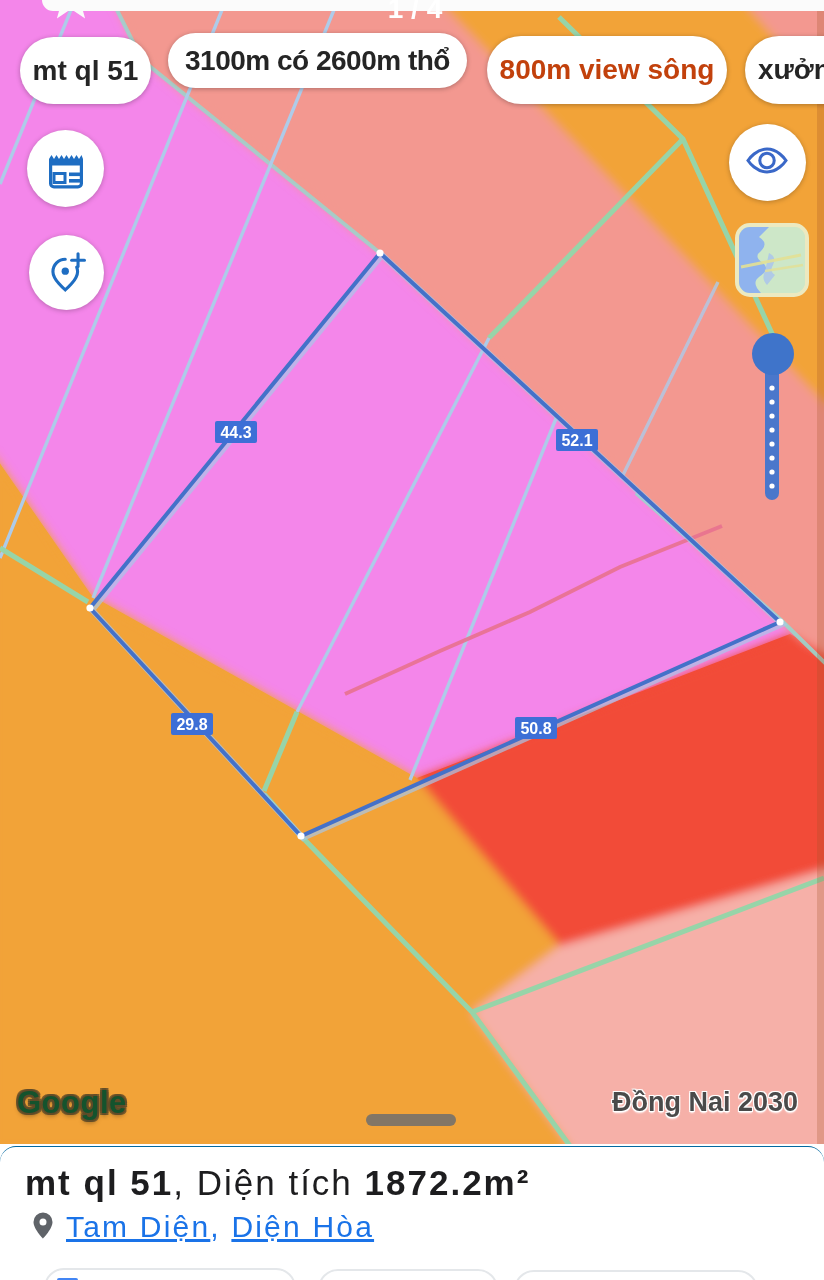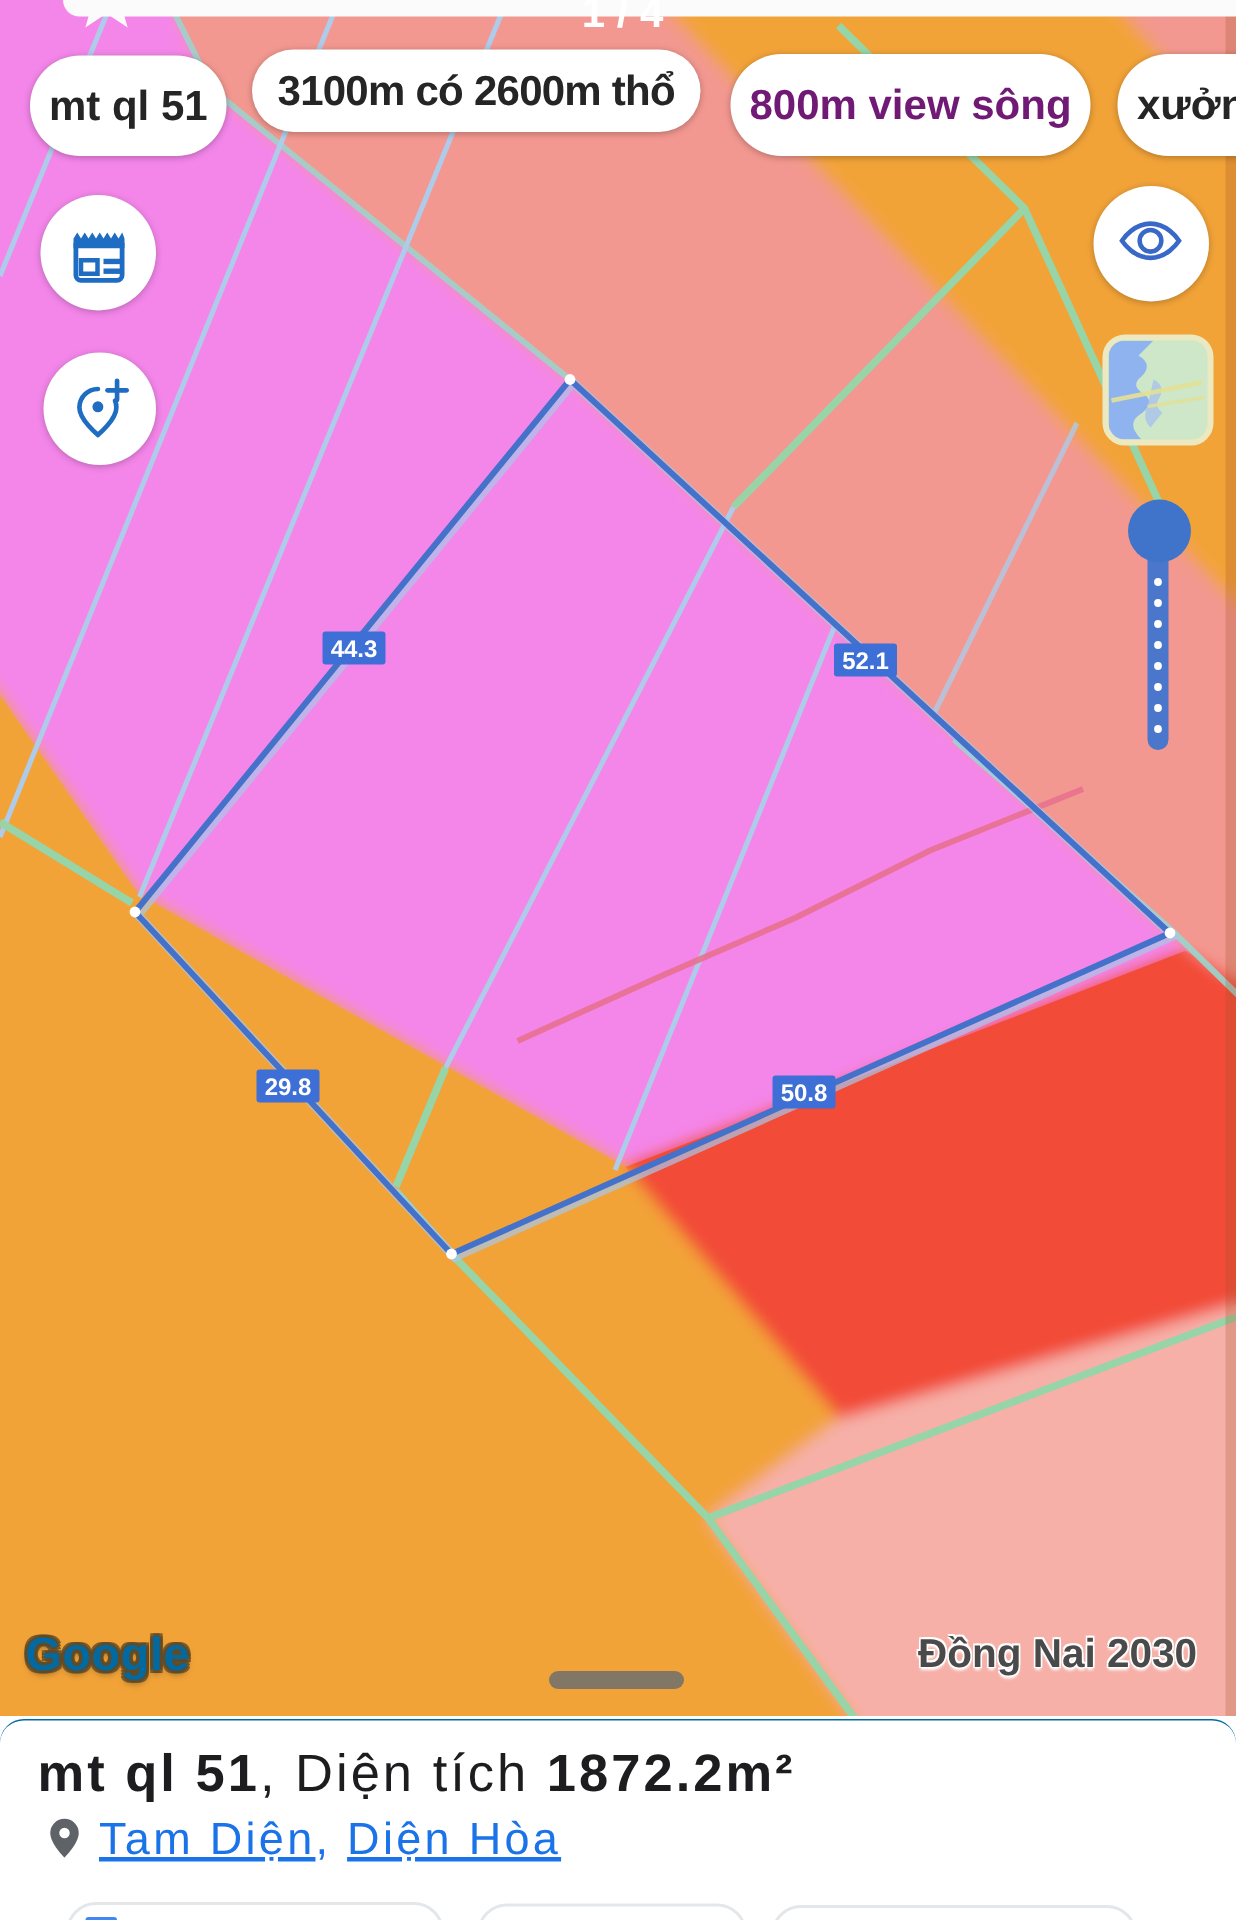--- a/index.html
+++ b/index.html
@@ -108,21 +108,21 @@
   <polygon points="27,1 32.9,16.9 49.8,17.6 36.5,28.1 41.1,44.4 27,35 12.9,44.4 17.5,28.1 4.2,17.6 21.1,16.9" fill="#fbfbfb"></polygon>
 </svg>
 
 <div class="abs" style="left:368px;top:-3px;width:94px;height:23px;overflow:hidden;color:#fff;font-size:28px;font-weight:bold;text-align:center;line-height:23px;">1 / 4</div>
 
 
 <div class="abs" style="left:20px;top:37px;width:131px;height:67px;background:#fff;border-radius:34px;box-shadow:0 1px 5px rgba(0,0,0,.28);display:flex;align-items:center;justify-content:center;font-size:28px;font-weight:600;color:#252525;">mt ql 51</div>
 
 <div class="abs" style="left:168px;top:33px;width:299px;height:55px;background:#fff;border-radius:37px;box-shadow:0 1px 5px rgba(0,0,0,.28);display:flex;align-items:center;justify-content:center;font-size:28px;font-weight:600;letter-spacing:-0.5px;color:#252525;">3100m có 2600m thổ</div>
 
-<div class="abs" style="left:487px;top:36px;width:240px;height:68px;background:#fff;border-radius:34px;box-shadow:0 1px 5px rgba(0,0,0,.28);display:flex;align-items:center;justify-content:center;font-size:28px;font-weight:600;color:#701a75;">800m view sông</div>
+<div class="abs" style="left:487px;top:36px;width:240px;height:68px;background:#fff;border-radius:34px;box-shadow:0 1px 5px rgba(0,0,0,.28);display:flex;align-items:center;justify-content:center;font-size:28px;font-weight:600;color:#c2410c;">800m view sông</div>
 
 <div class="abs" style="left:745px;top:36px;width:160px;height:68px;background:#fff;border-radius:34px;box-shadow:0 1px 5px rgba(0,0,0,.28);display:flex;align-items:center;padding-left:13px;font-size:28px;font-weight:600;color:#252525;box-sizing:border-box;">xưởng</div>
 
 
 <div class="abs" style="left:27px;top:130px;width:77px;height:77px;background:#fff;border-radius:50%;box-shadow:0 1px 5px rgba(0,0,0,.25);"></div>
 <svg class="abs" style="left:43px;top:146px;" width="46" height="46" viewBox="0 0 46 46">
   <path d="M6 19.5 V13 L8.5 9 L11 13 L13.5 9 L16 13 L18.5 9 L21 13 L23.5 9 L26 13 L28.5 9 L31 13 L33.5 9 L36 13 L38.5 9 L40 13 V19.5 Z" fill="#1e6dc2"></path>
   <path d="M7.6 16 V37.5 a3.4 3.4 0 0 0 3.4 3.4 H35 a3.4 3.4 0 0 0 3.4 -3.4 V16" fill="none" stroke="#1e6dc2" stroke-width="3.2"></path>
   <rect x="11" y="27.5" width="11" height="9" fill="none" stroke="#1e6dc2" stroke-width="3"></rect>
   <rect x="26" y="26.5" width="12.4" height="3.6" fill="#1e6dc2"></rect>
@@ -167,21 +167,21 @@
     <circle cx="7" cy="92" r="2.6"></circle>
         <circle cx="7" cy="106" r="2.6"></circle>
     <circle cx="7" cy="120" r="2.6"></circle>
         <circle cx="7" cy="134" r="2.6"></circle>
   </g>
 </svg>
 
 <div class="abs" style="left:752px;top:333px;width:42px;height:42px;background:#3f74ca;border-radius:50%;"></div>
 
 
-<div class="abs" style="left:17px;top:1085px;font-size:31px;font-weight:bold;color:#0369a1;letter-spacing:0.5px;text-shadow:-2px -2px 0 rgba(95,75,40,.8),2px -2px 0 rgba(95,75,40,.8),-2px 2px 0 rgba(95,75,40,.8),2px 2px 0 rgba(95,75,40,.8),0 -2px 0 rgba(95,75,40,.8),0 2px 0 rgba(95,75,40,.8),-2px 0 0 rgba(95,75,40,.8),2px 0 0 rgba(95,75,40,.8),0 3px 4px rgba(60,45,20,.5);">Google</div>
+<div class="abs" style="left:17px;top:1085px;font-size:31px;font-weight:bold;color:#14532d;letter-spacing:0.5px;text-shadow:-2px -2px 0 rgba(95,75,40,.8),2px -2px 0 rgba(95,75,40,.8),-2px 2px 0 rgba(95,75,40,.8),2px 2px 0 rgba(95,75,40,.8),0 -2px 0 rgba(95,75,40,.8),0 2px 0 rgba(95,75,40,.8),-2px 0 0 rgba(95,75,40,.8),2px 0 0 rgba(95,75,40,.8),0 3px 4px rgba(60,45,20,.5);">Google</div>
 
 <div class="abs" style="left:612px;top:1087px;font-size:27px;font-weight:bold;color:#4a4a4a;text-shadow:-1px -1px 0 #fff,1px -1px 0 #fff,-1px 1px 0 #fff,1px 1px 0 #fff,0 2px 2px #fff;text-align:center;">Đồng Nai 2030</div>
 
 <div class="abs" style="left:366px;top:1114px;width:90px;height:12px;border-radius:6px;background:rgba(110,110,110,.85);"></div>
 </div>
 
 <div class="abs" style="left:0;top:1146px;width:824px;height:139px;background:#fff;border-top:1px solid #0369a1;border-radius:16px 16px 0 0;">
 
   <div class="abs" style="left:25px;top:16px;font-size:35px;letter-spacing:2px;color:#1d1d1f;"><b>mt ql 51</b>, Diện tích <b>1872.2m²</b></div>
 

